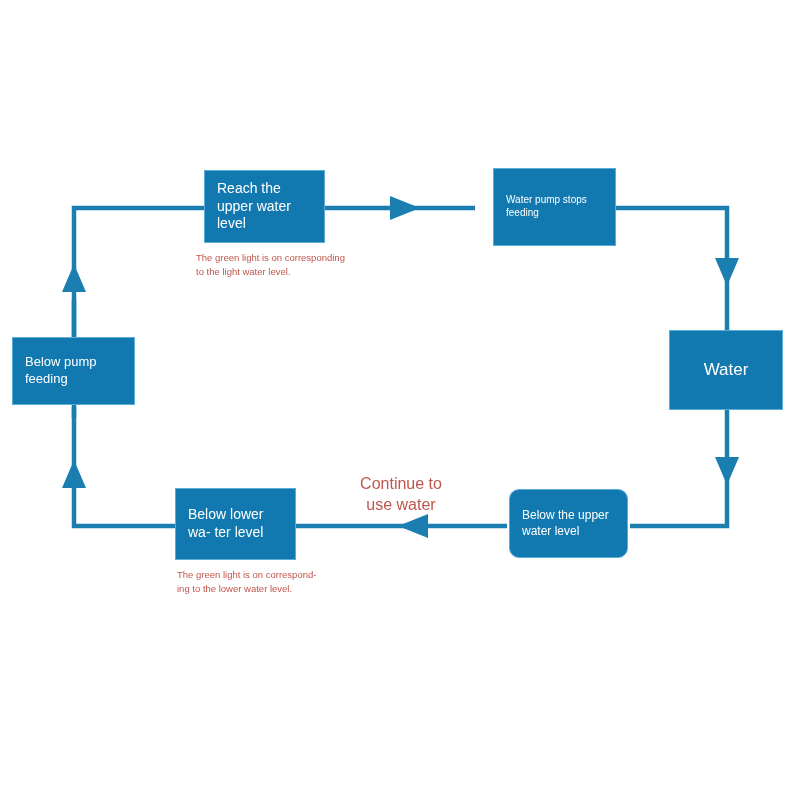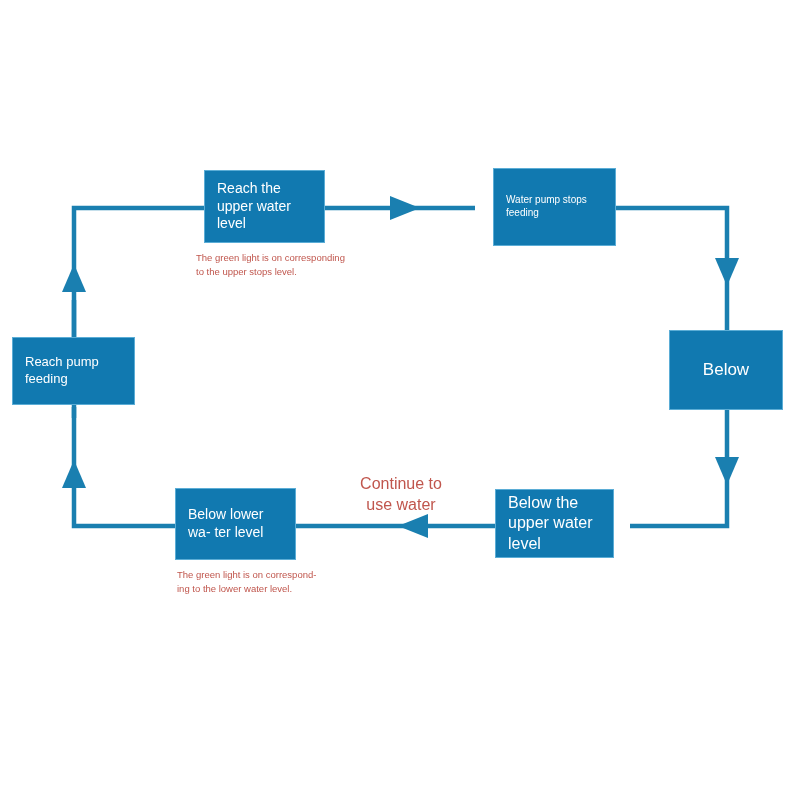--- a/index.html
+++ b/index.html
@@ -42,21 +42,21 @@
     -webkit-font-smoothing: antialiased;
   }
   .node-label {
     display: block;
     width: 100%;
   }
   
   #node-reach-upper      { left: 204px; top: 170px; width: 121px; height: 73px;  font-size: 14px; }
   #node-pump-stops       { left: 473px; top: 168px; width: 123px; height: 78px;  font-size: 10px; margin-left: 20px; }
   #node-water            { left: 669px; top: 330px; width: 114px; height: 80px;  font-size: 17px; justify-content: center; }
-  #node-below-upper      { left: 495px; top: 489px; width: 119px; height: 69px;  font-size: 16px; }
+  #node-below-upper      { left: 509px; top: 489px; width: 119px; height: 69px;  font-size: 12px; border-radius: 10px; }
   #node-reach-lower      { left: 175px; top: 488px; width: 121px; height: 72px;  font-size: 14px; }
   #node-pump-feeding     { left: 12px;  top: 337px; width: 123px; height: 68px;  font-size: 13px; }
 
   .caption {
     position: absolute;
     color: #c0564d;
     font-size: 9.5px;
     line-height: 1.45;
     z-index: 6;
     white-space: pre-line;
@@ -116,40 +116,40 @@
   <div class="node" id="node-reach-upper">
     <span class="node-label">Reach the upper
 water level</span>
   </div>
 
   <div class="node" id="node-pump-stops">
     <span class="node-label">Water pump stops feeding</span>
   </div>
 
   <div class="node" id="node-water">
-    <span class="node-label" style="text-align:center;">Below</span>
+    <span class="node-label" style="text-align:center;">Water</span>
   </div>
 
   <div class="node" id="node-below-upper">
     <span class="node-label">Below the upper
 water level</span>
   </div>
 
   <div class="node" id="node-reach-lower">
     <span class="node-label">Below lower wa-
 ter level</span>
   </div>
 
   <div class="node" id="node-pump-feeding">
-    <span class="node-label">Reach pump
+    <span class="node-label">Below pump
 feeding</span>
   </div>
 
   <div class="caption" id="caption-upper">The green light is on corresponding
-to the upper stops level.</div>
+to the light water level.</div>
 
   <div class="caption" id="caption-lower">The green light is on correspond-
 ing to the lower water level.</div>
 
   <div id="label-continue">Continue to
 use water</div>
 
 </div>
 
 </body></html>

